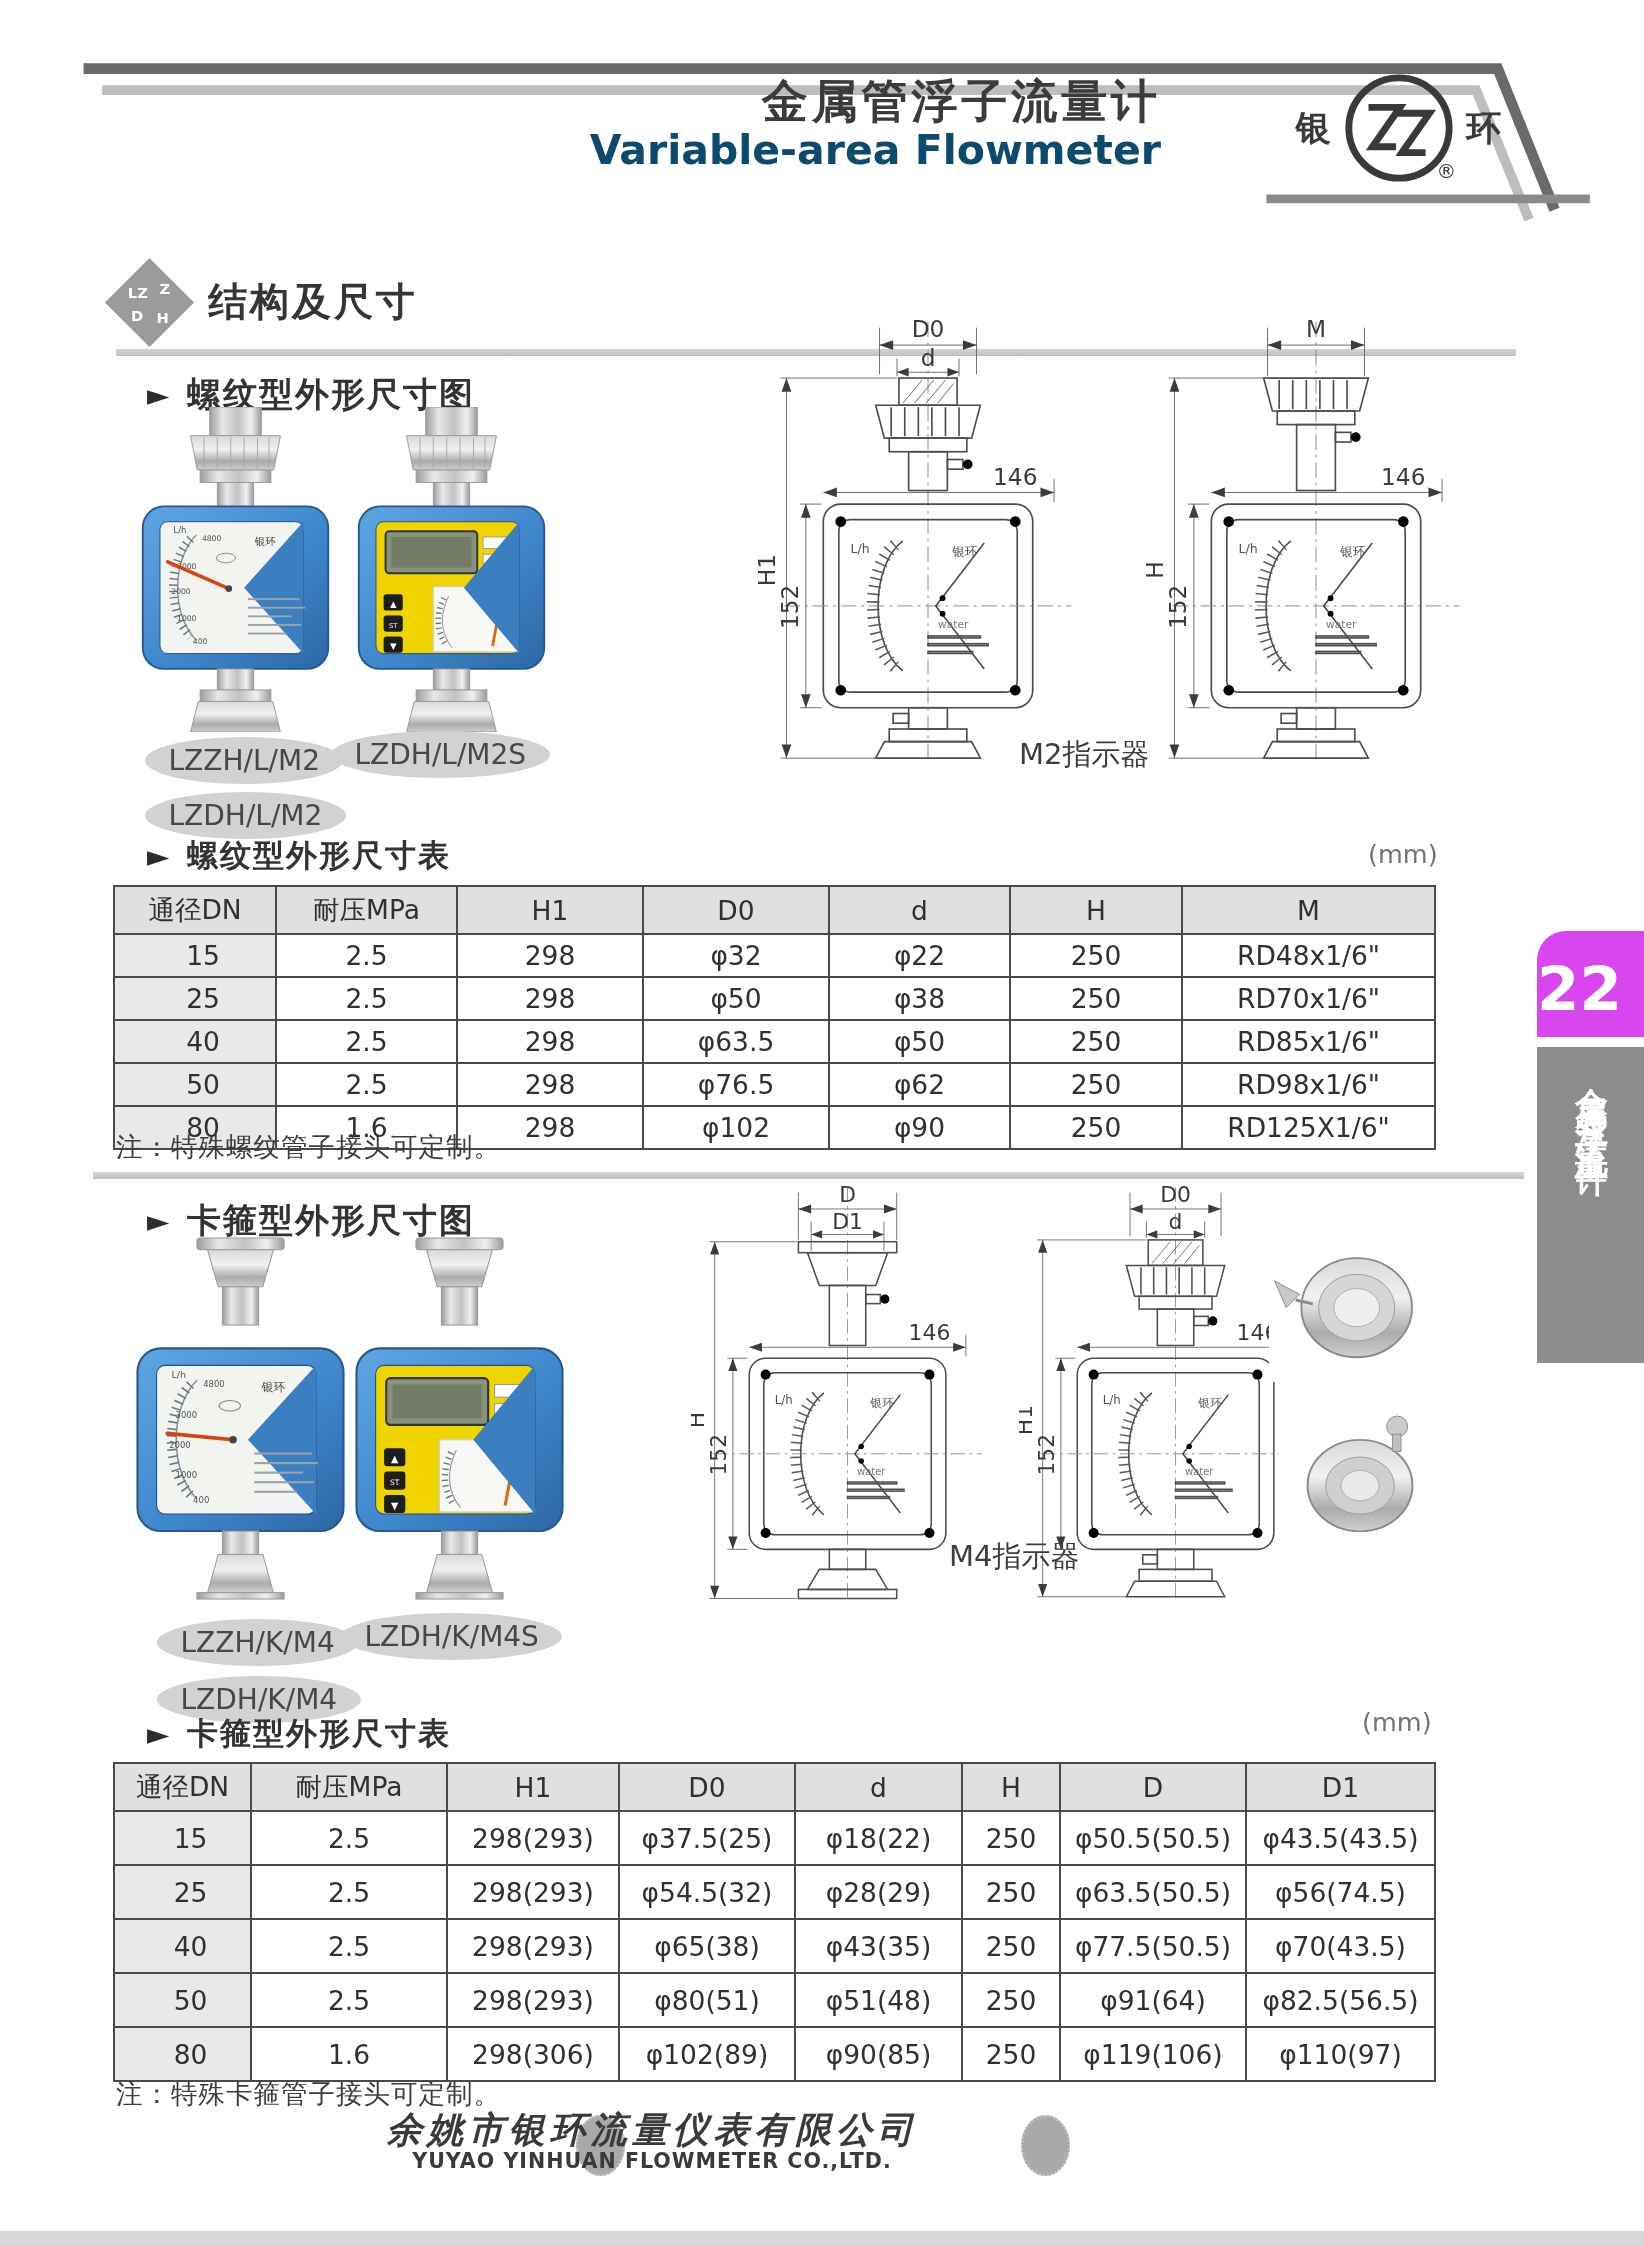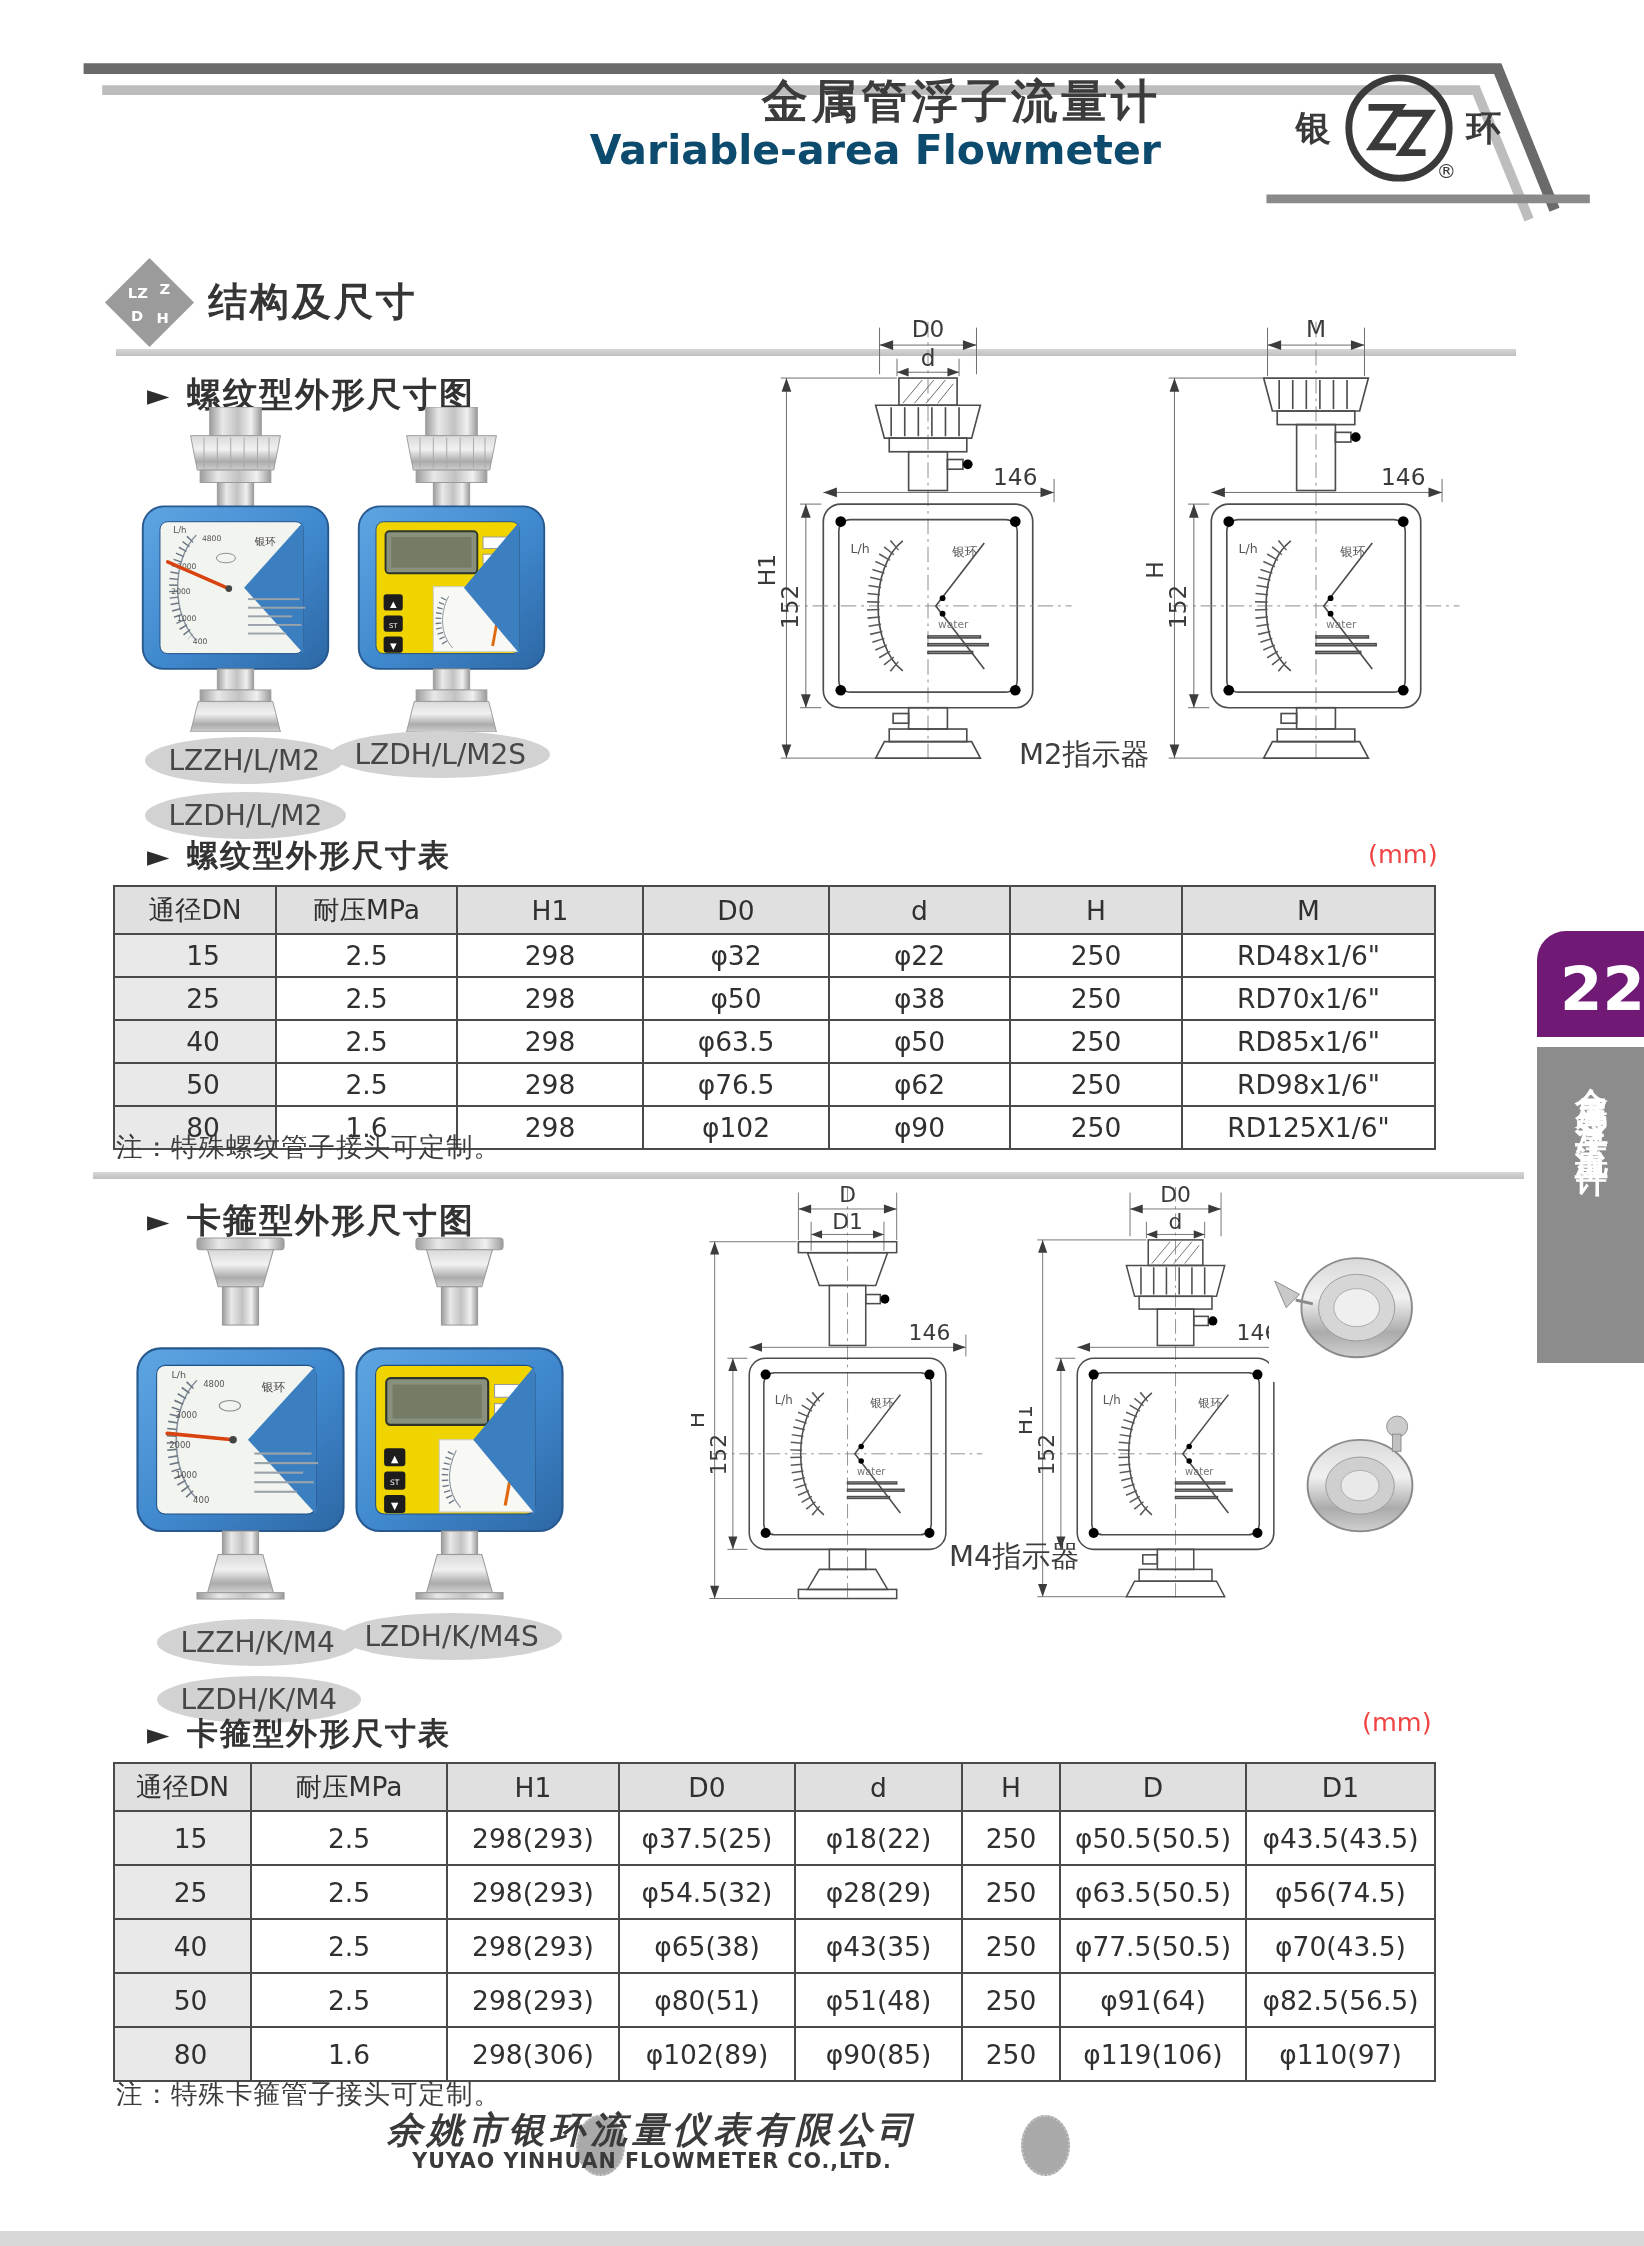--- a/index.html
+++ b/index.html
@@ -23,43 +23,43 @@
   .rule{position:absolute;height:6.9px;background:linear-gradient(#d6d6d6,#bfbfbf);}
   .sub-head{position:absolute;display:flex;align-items:center;font-size:34px;font-weight:900;letter-spacing:2px;color:#333;}
   .arrow{font-size:29px;margin-right:15.7px;color:#2d2d2d;}
 
   
   .oval{position:absolute;background:#d2d2d2;border-radius:50%;padding:6.9px 23.5px;font-size:28px;color:#474747;white-space:nowrap;}
   .caption{position:absolute;font-size:29px;color:#3d3d3d;white-space:nowrap;}
 
   
   .tbl-head{position:absolute;display:flex;align-items:center;font-size:31px;font-weight:900;letter-spacing:2px;color:#333;}
-  .unit{position:absolute;font-size:25.5px;color:#ef4444;}
+  .unit{position:absolute;font-size:25.5px;color:#737373;}
   table.dims{position:absolute;border-collapse:collapse;table-layout:fixed;background:#fff;}
   table.dims th,table.dims td{border:2.5px solid #4a4a4a;text-align:center;font-size:26.5px;color:#303030;font-weight:400;padding:0;}
   table.dims thead th{background:#e0e0e0;height:46px;}
   table.dims td{background:#ffffff;}
   table.dims td:first-child{background:#e9e9e9;padding-left:16px;}
   .t1 td{height:41px;} .t2 td{height:52px;}
   .note{position:absolute;font-size:26.5px;color:#3c3c3c;letter-spacing:1px;}
 
   
   svg.drw line,svg.drw rect,svg.drw polygon.o,svg.drw polyline,svg.drw path.o{stroke:#4d4d4d;fill:none;stroke-width:1.7px;}
   svg.drw .cline{stroke:#8a8a8a;stroke-width:1px;stroke-dasharray:16 5 3 5;}
   svg.drw .thin{stroke-width:1px;stroke:#6a6a6a;}
   svg.drw .arrowf{fill:#3c3c3c;stroke:none;}
   svg.drw .ticks{stroke:#5a5a5a;stroke-width:13px;fill:none;stroke-dasharray:1.6 6.4;}
   svg.drw text{stroke:none;fill:#3a3a3a;font-family:"DejaVu Sans",sans-serif;font-size:24px;text-anchor:middle;}
   svg.drw text.sm{font-size:13px;fill:#555;}
   svg.drw text.xs{font-size:11px;fill:#777;}
   .specbar{fill:#9aa2aa;stroke:none;}
 
   
-  .side-num{position:absolute;left:1537px;top:931px;width:108px;height:106px;background:#701a75;border-radius:29px 0 0 0;
-            color:#fff;font-size:61px;font-weight:900;text-align:right;line-height:116px;}
+  .side-num{position:absolute;left:1537px;top:931px;width:108px;height:106px;background:#d946ef;border-radius:29px 0 0 0;
+            color:#fff;font-size:61px;font-weight:900;text-align:left;line-height:116px;}
   .side-bar{position:absolute;left:1537px;top:1047px;width:108px;height:316px;background:#8c8c8c;display:flex;justify-content:center;}
   .side-bar span{writing-mode:vertical-rl;text-orientation:upright;color:#fff;font-size:33px;font-weight:700;letter-spacing:10.8px;margin-top:13.7px;}
 
   
   .footer{position:absolute;left:0;top:2109px;width:1304px;text-align:center;line-height:1.15;}
   .f-cn{font-family:"DejaVu Serif","Liberation Serif",serif;font-style:italic;font-weight:700;font-size:36px;letter-spacing:4.9px;color:#3a3a3a;}
   .f-en{font-size:20.6px;font-weight:700;letter-spacing:1px;color:#3a3a3a;}
   .f-web{font-size:29px;font-weight:900;letter-spacing:1px;color:#333;}
   .stamp{position:absolute;width:45px;height:57px;background:#a9a9a9;border-radius:50%;border:2px dotted #c4c4c4;}
   .bottom-strip{position:absolute;left:0;top:2231px;width:1645px;height:15.7px;background:#d7d7d7;}

